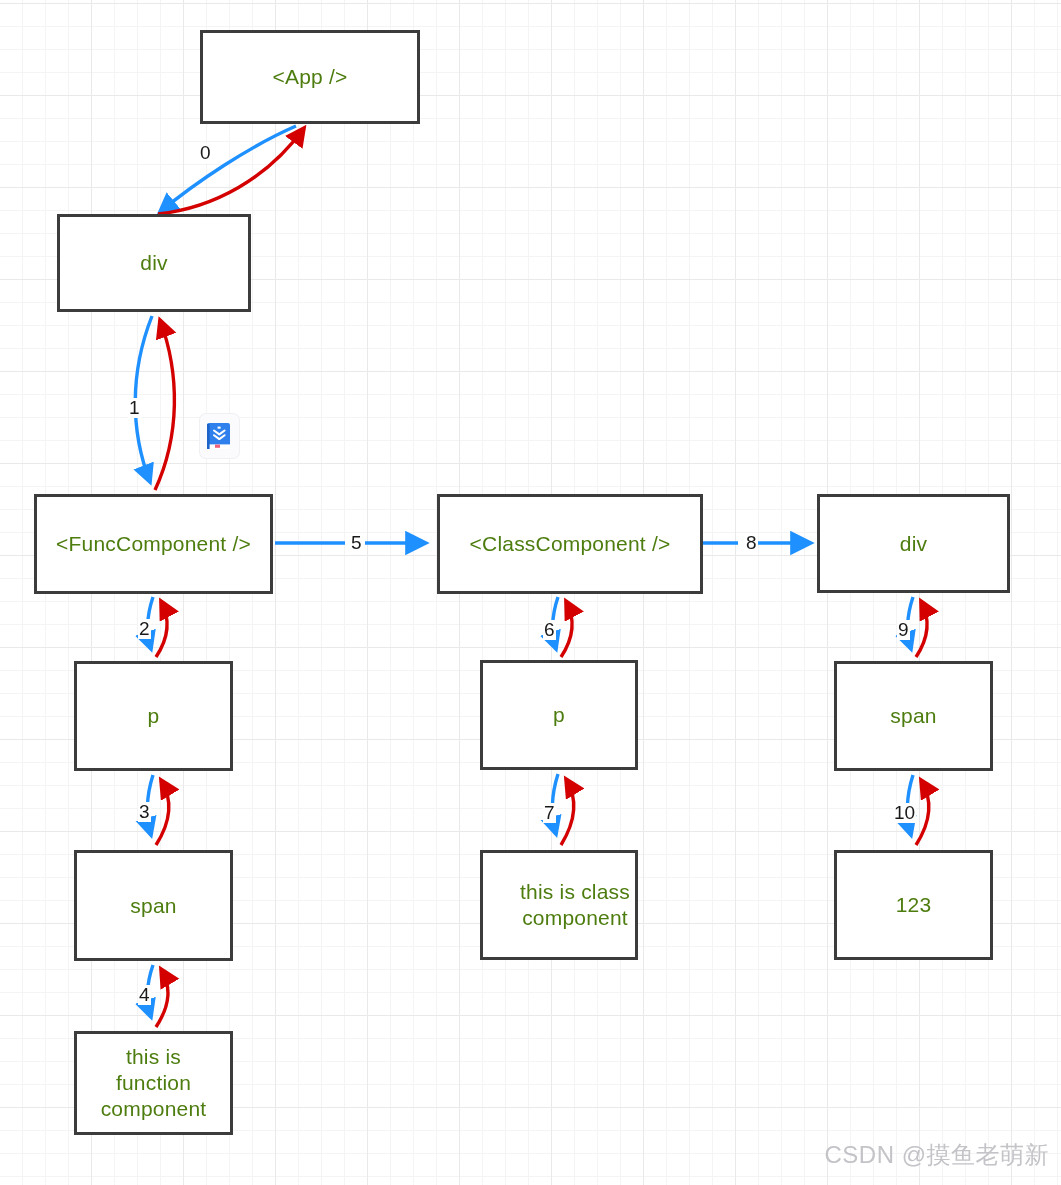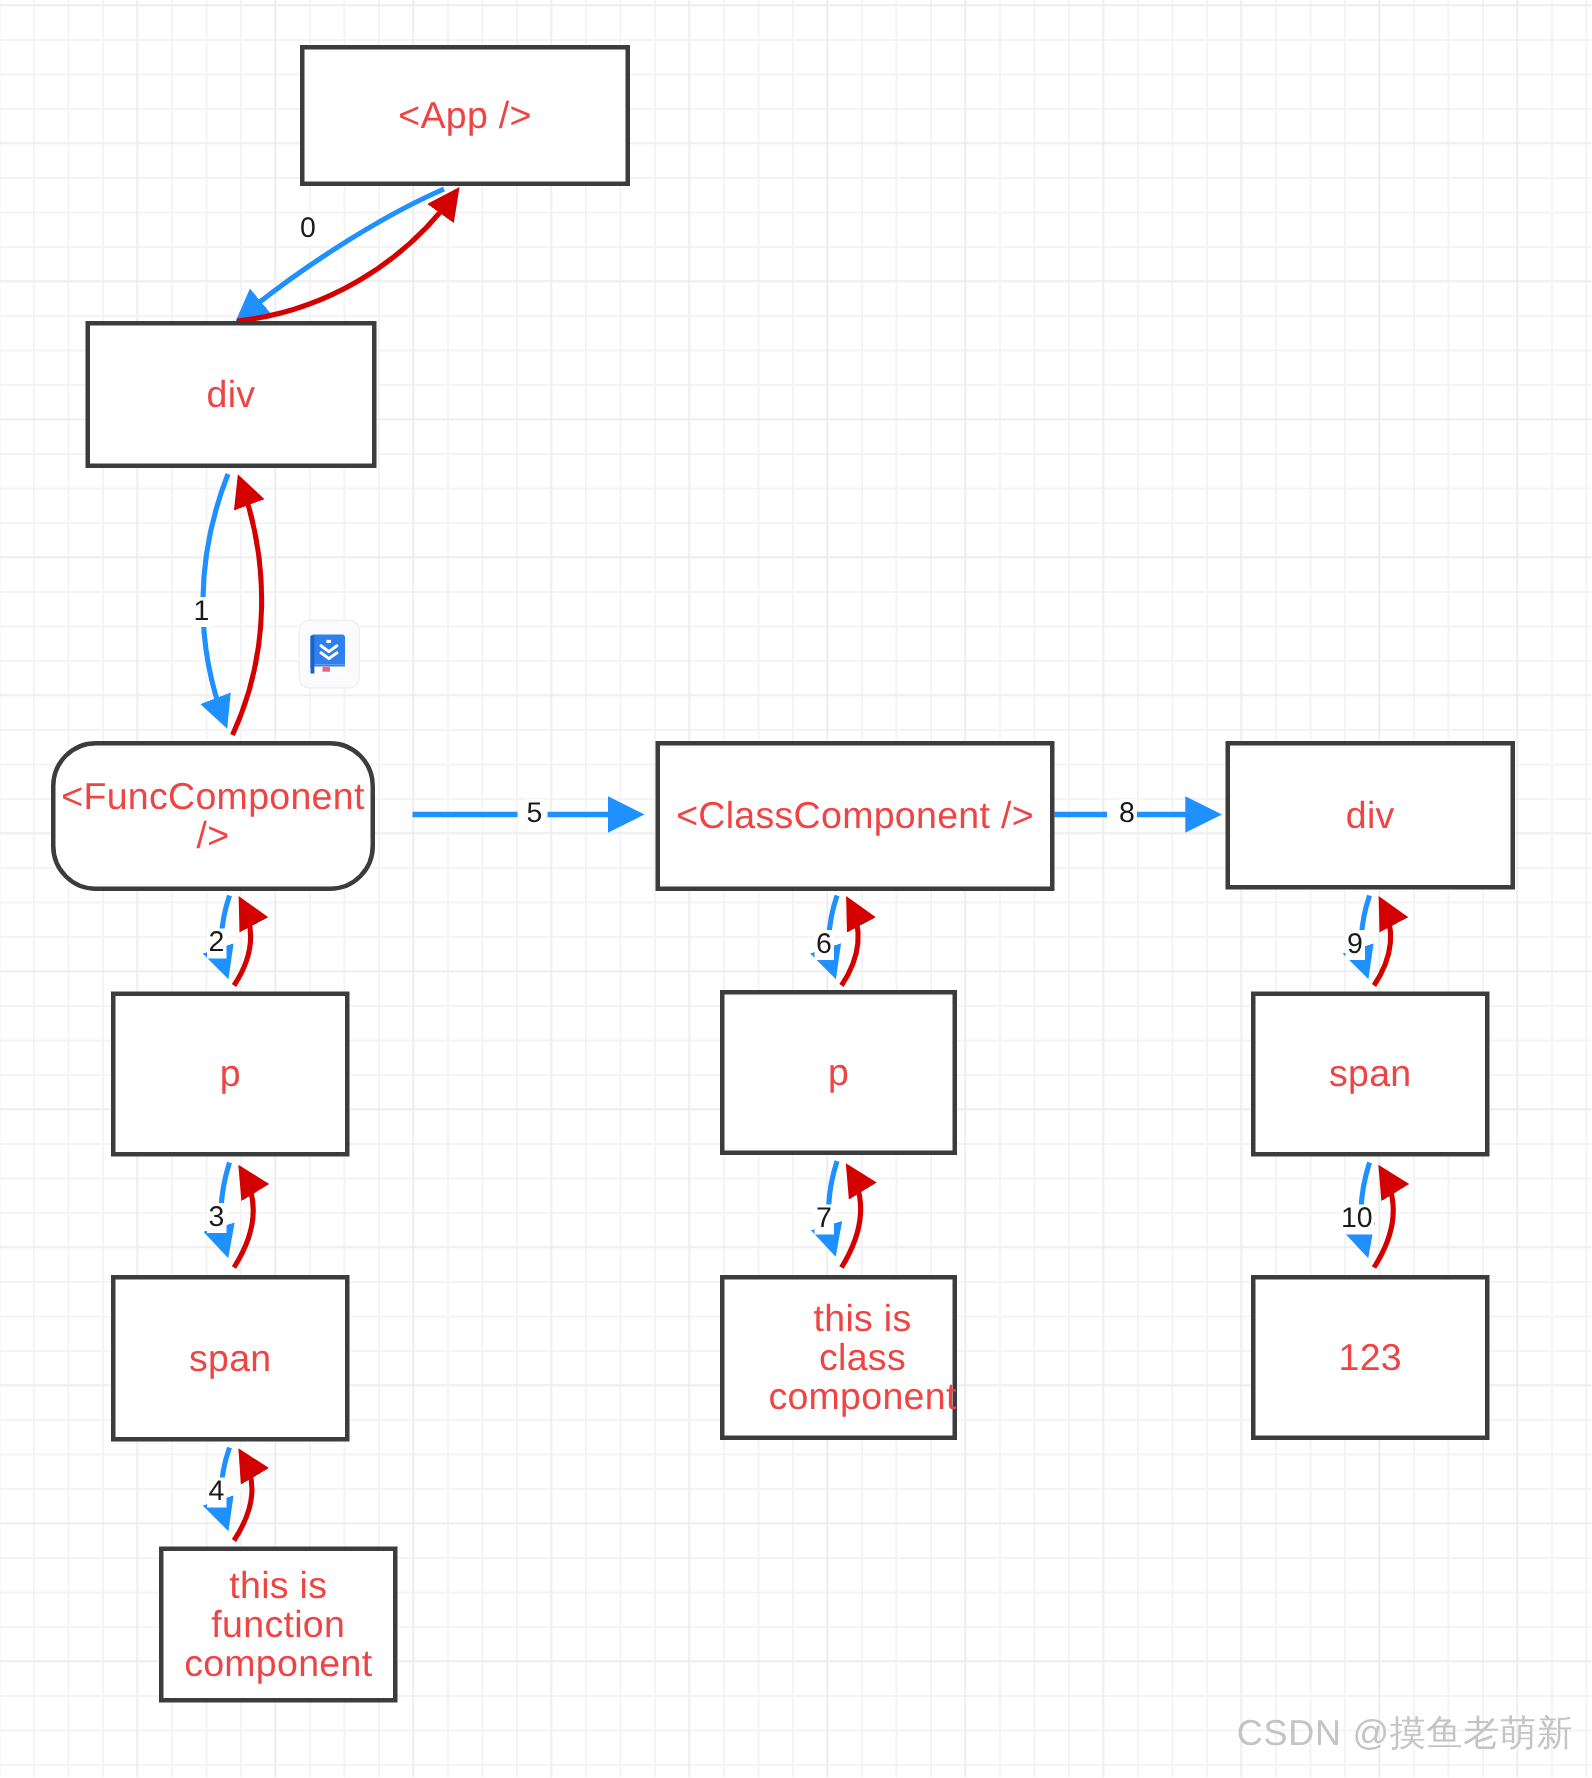--- a/index.html
+++ b/index.html
@@ -43,22 +43,22 @@
   }
   .node-box {
     position: absolute;
     box-sizing: border-box;
     background: #ffffff;
     border: 3px solid #3c3c3c;
     display: flex;
     align-items: center;
     justify-content: center;
     text-align: center;
-    color: #ef4444;
-    font-size: 25px;
+    color: #4d7c0f;
+    font-size: 21px;
     line-height: 26px;
     font-family: "Liberation Sans", sans-serif;
     letter-spacing: 0.2px;
     white-space: pre-line;
   }
   .edge-label {
     position: absolute;
     font-size: 19px;
     color: #1a1a1a;
     font-family: "Liberation Sans", sans-serif;
@@ -162,31 +162,31 @@
     <g>
       <path d="M913,775 C906,797 906,818 911,835" fill="none" stroke="#1e90ff" stroke-width="3.4" marker-end="url(#blue-head)"></path>
       <path d="M916,845 C932,820 932,798 921,780" fill="none" stroke="#d40000" stroke-width="3.4" marker-end="url(#red-head)"></path>
     </g>
   </svg>
 
   <div class="node-box" style="left:200px;top:30px;width:220px;height:94px;">&lt;App /&gt;</div>
 
   <div class="node-box" style="left:57px;top:214px;width:194px;height:98px;">div</div>
 
-  <div class="node-box" style="left:34px;top:494px;width:216px;height:100px;border-radius:30px;">&lt;FuncComponent /&gt;</div>
+  <div class="node-box" style="left:34px;top:494px;width:239px;height:100px;">&lt;FuncComponent /&gt;</div>
 
   <div class="node-box" style="left:437px;top:494px;width:266px;height:100px;">&lt;ClassComponent /&gt;</div>
 
   <div class="node-box" style="left:817px;top:494px;width:193px;height:99px;">div</div>
 
   <div class="node-box" style="left:74px;top:661px;width:159px;height:110px;">p</div>
 
   <div class="node-box" style="left:74px;top:850px;width:159px;height:111px;">span</div>
 
-  <div class="node-box" style="left:74px;top:1031px;width:159px;height:104px;margin-left:32px;">this is
+  <div class="node-box" style="left:74px;top:1031px;width:159px;height:104px;">this is
 function
 component</div>
 
   <div class="node-box" style="left:480px;top:660px;width:158px;height:110px;">p</div>
 
   <div class="node-box" style="left:480px;top:850px;width:158px;height:110px;padding-left:32px;">this is class
 component</div>
 
   <div class="node-box" style="left:834px;top:661px;width:159px;height:110px;">span</div>
 

